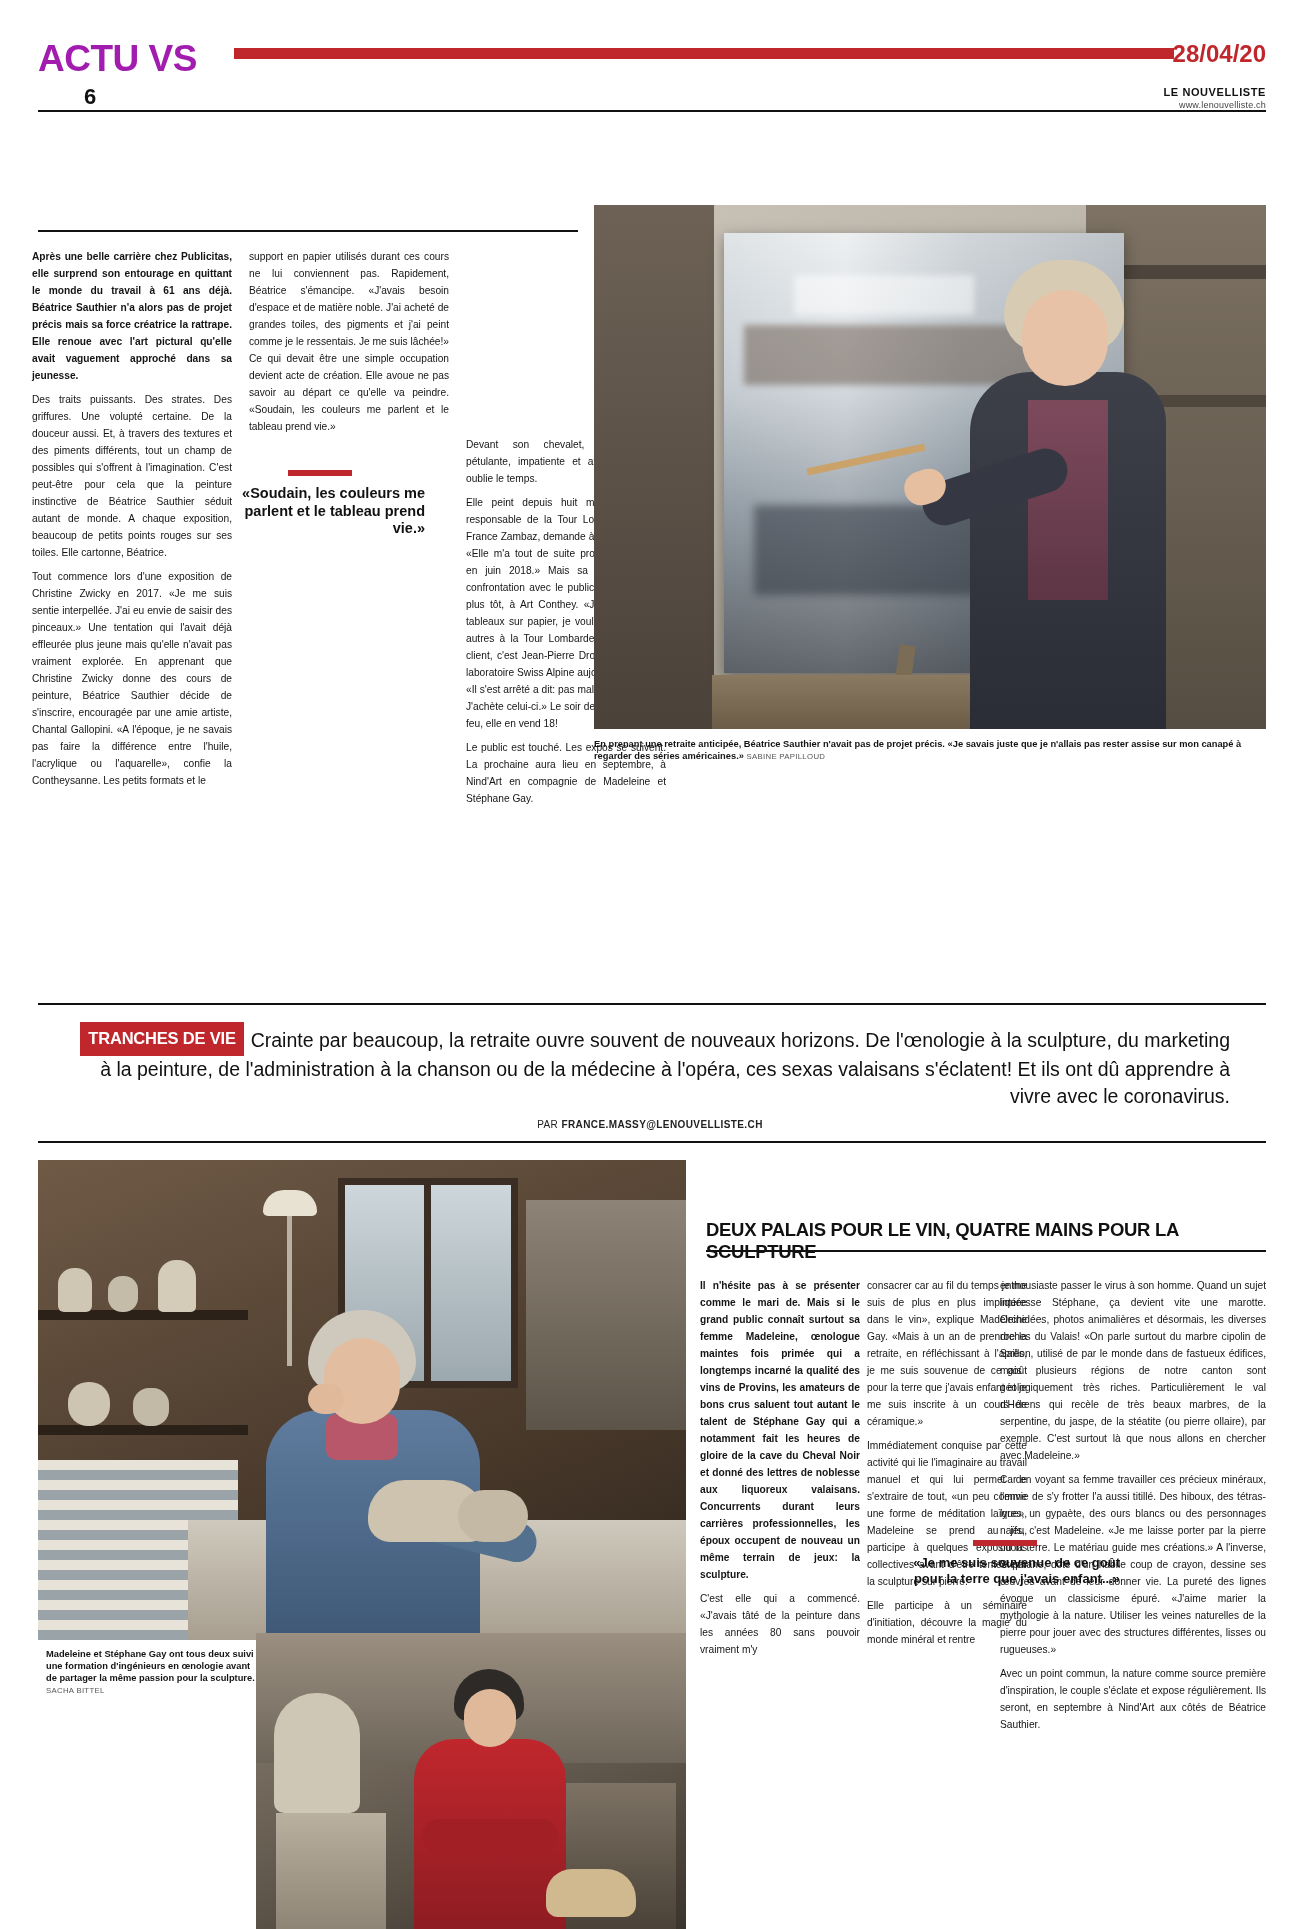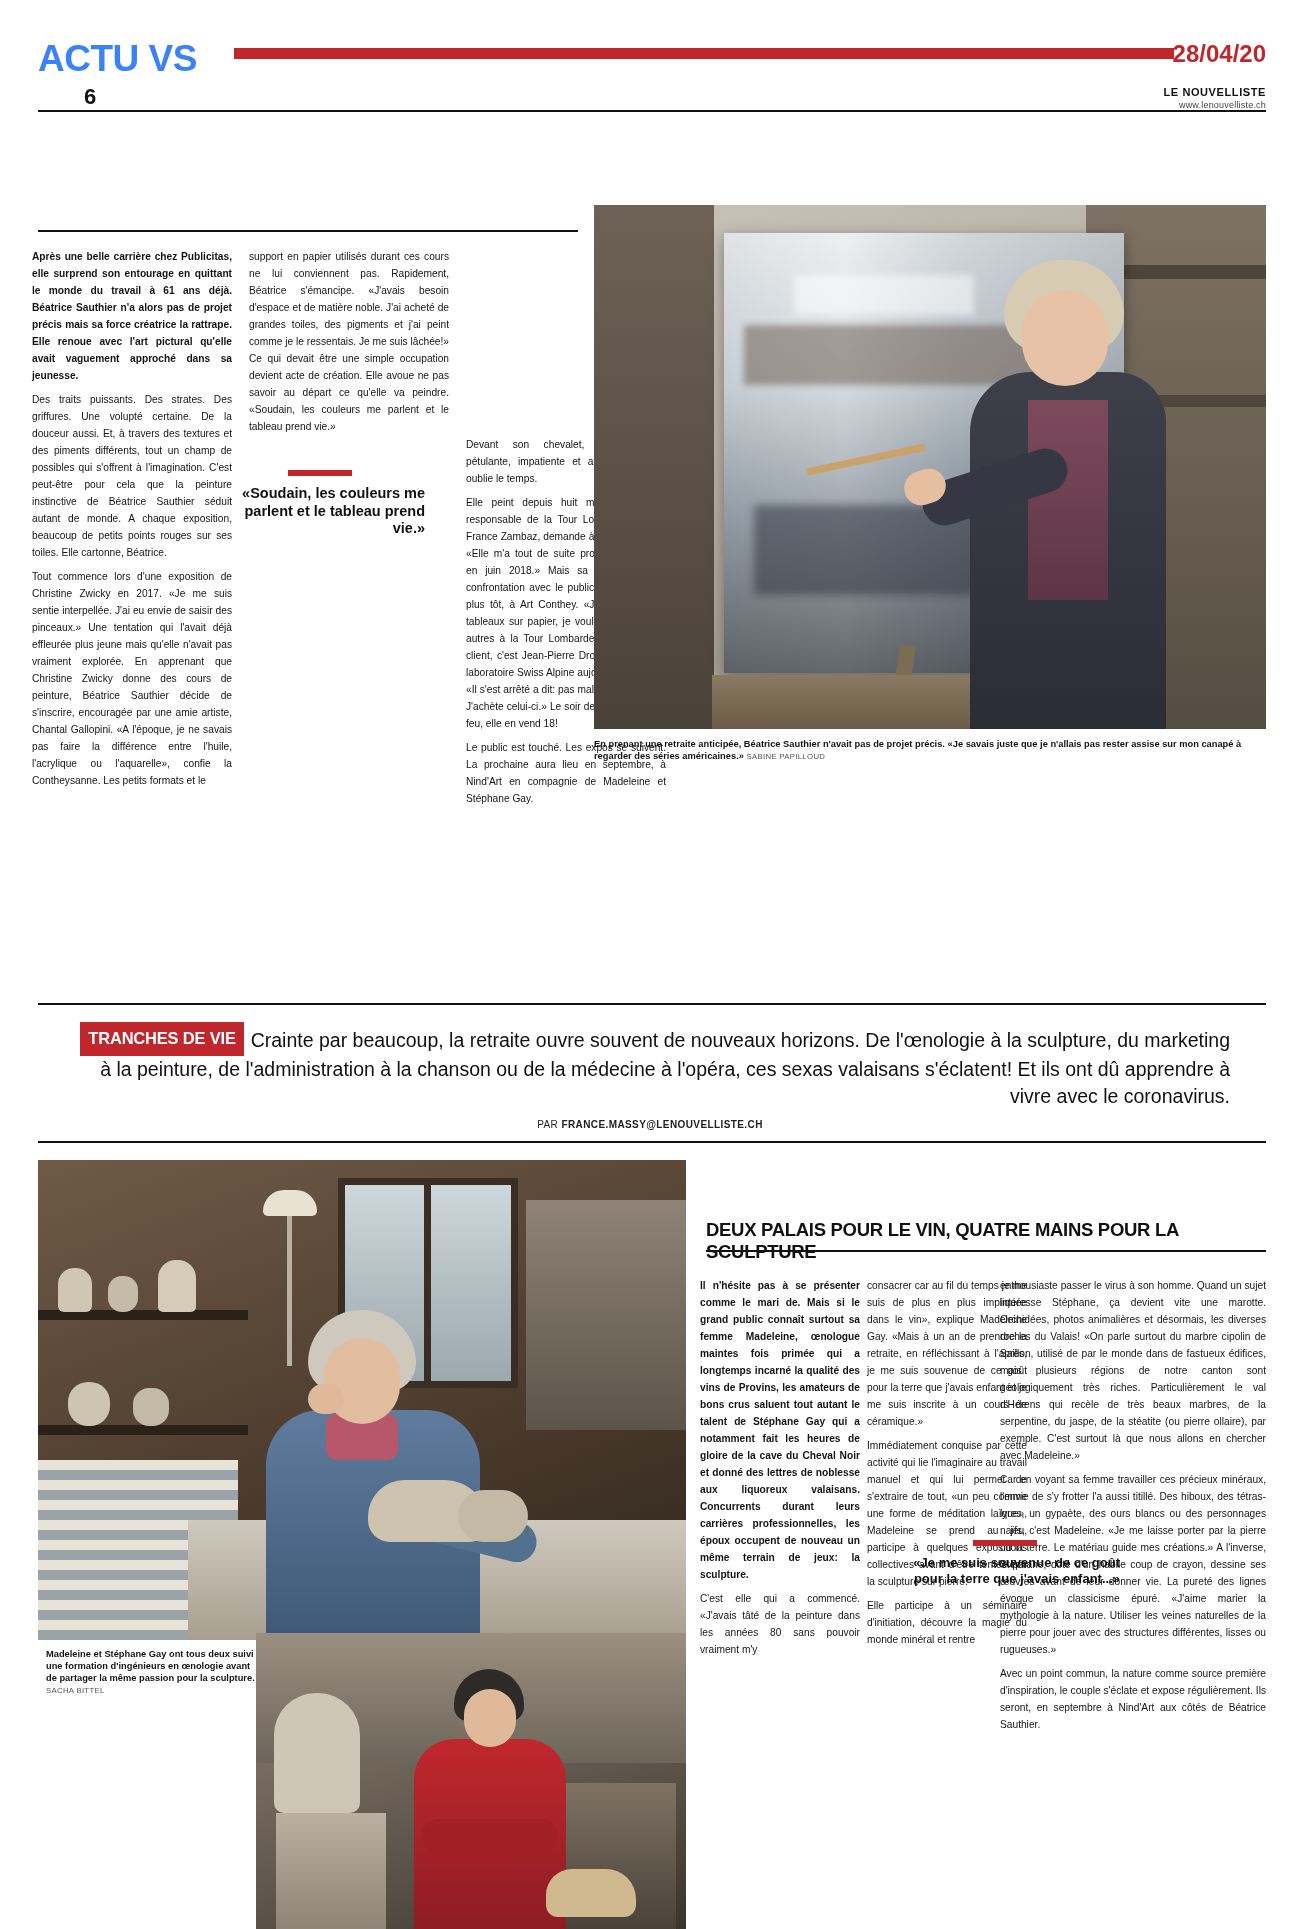--- a/index.html
+++ b/index.html
@@ -17,21 +17,21 @@
     background:#fff;
   }
 
   
   .masthead{
     position:absolute;left:38px;top:34px;width:1228px;height:78px;
   }
   .masthead-title{
     position:absolute;left:0;top:4px;
     font-size:37px;font-weight:bold;letter-spacing:-0.5px;
-    color:#3b82f6;
+    color:#a21caf;
     font-family:"Liberation Sans", sans-serif;
   }
   .masthead-rule{
     position:absolute;left:196px;top:14px;width:940px;height:11px;
     background:#c0272d;
   }
   .masthead-date{
     position:absolute;right:0;top:6px;
     font-size:24px;font-weight:bold;color:#c0272d;
     letter-spacing:0px;

